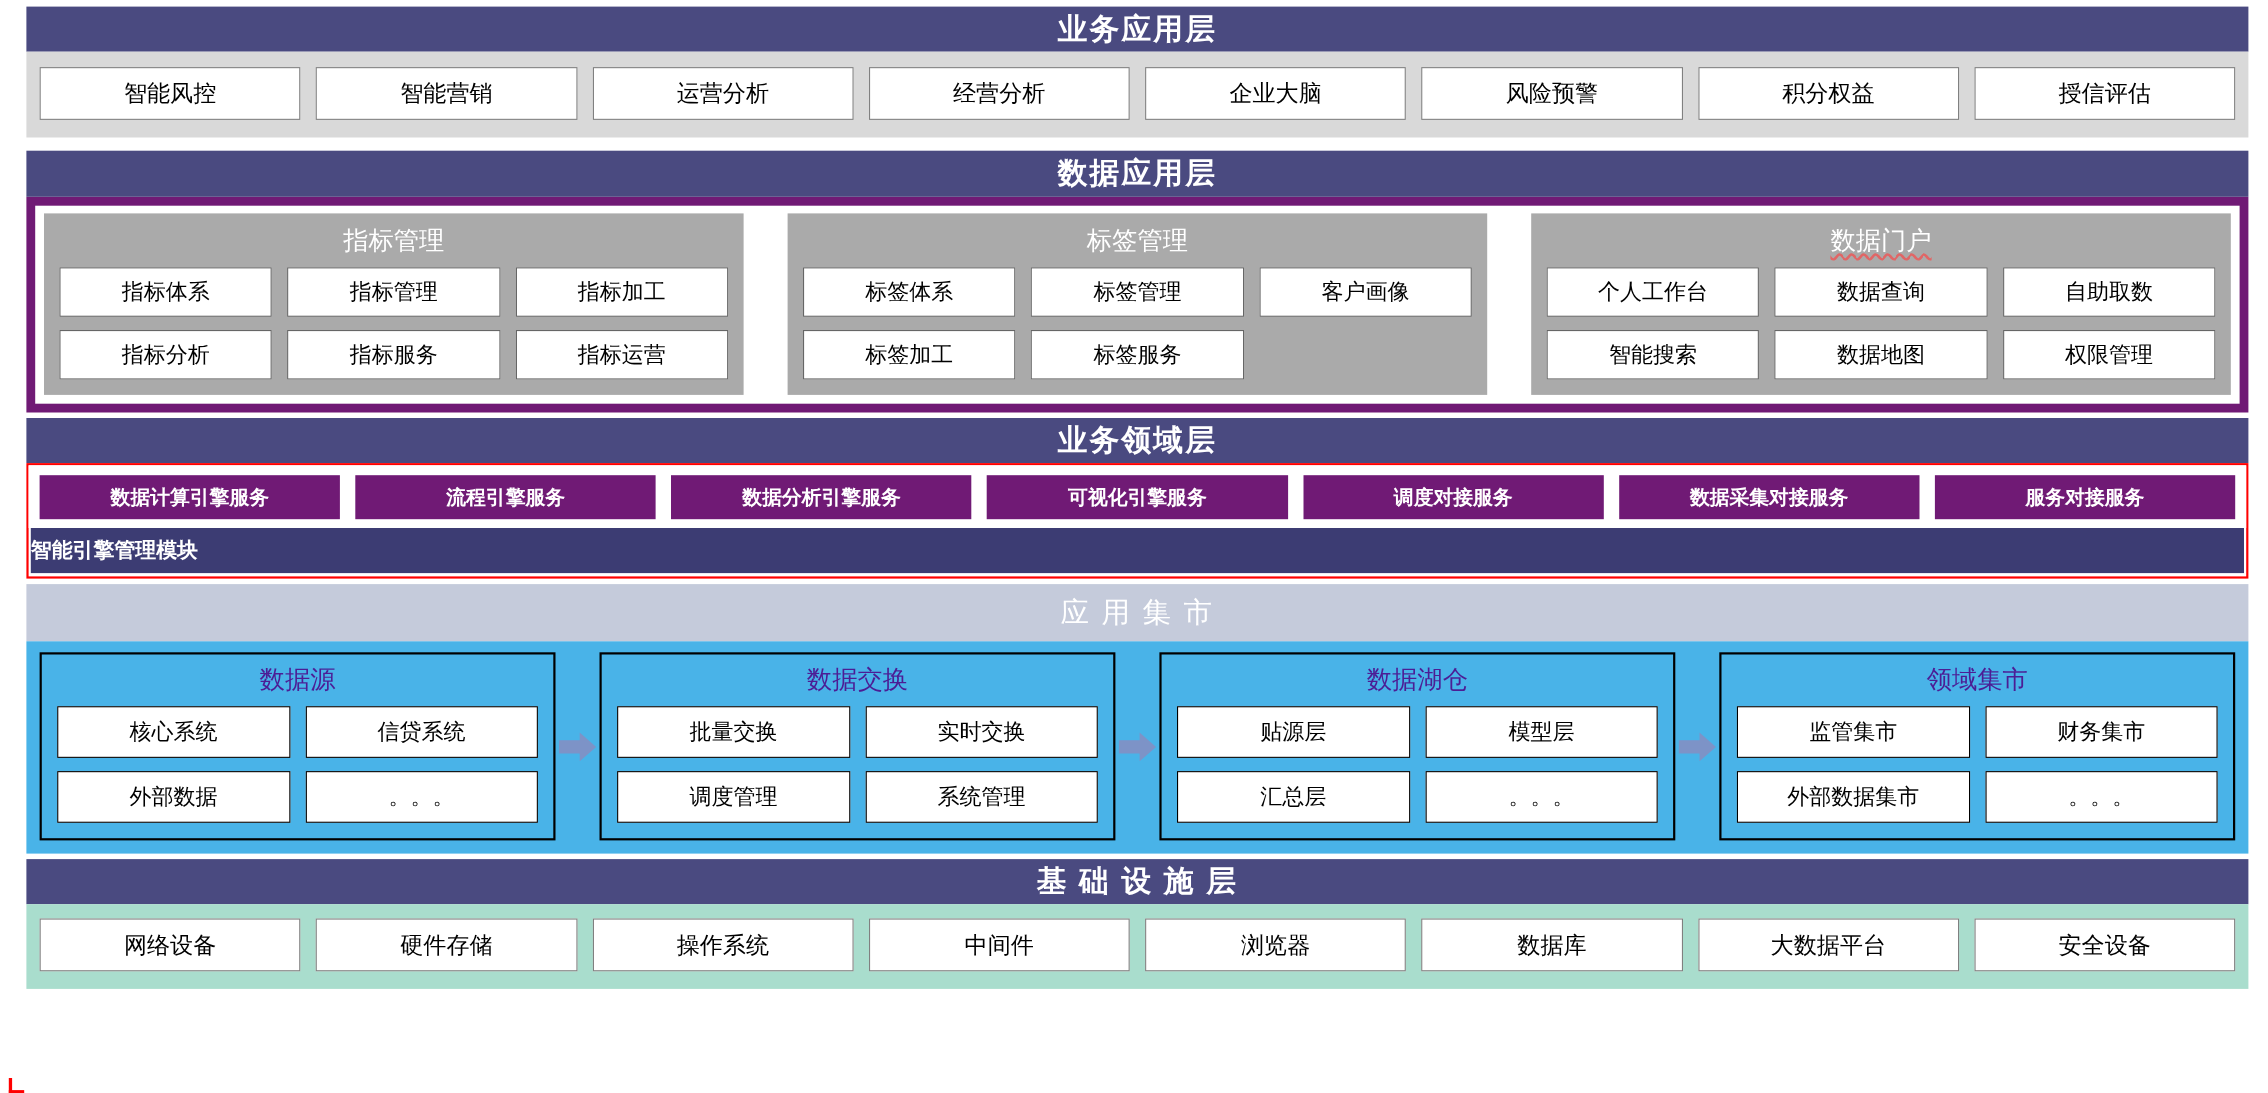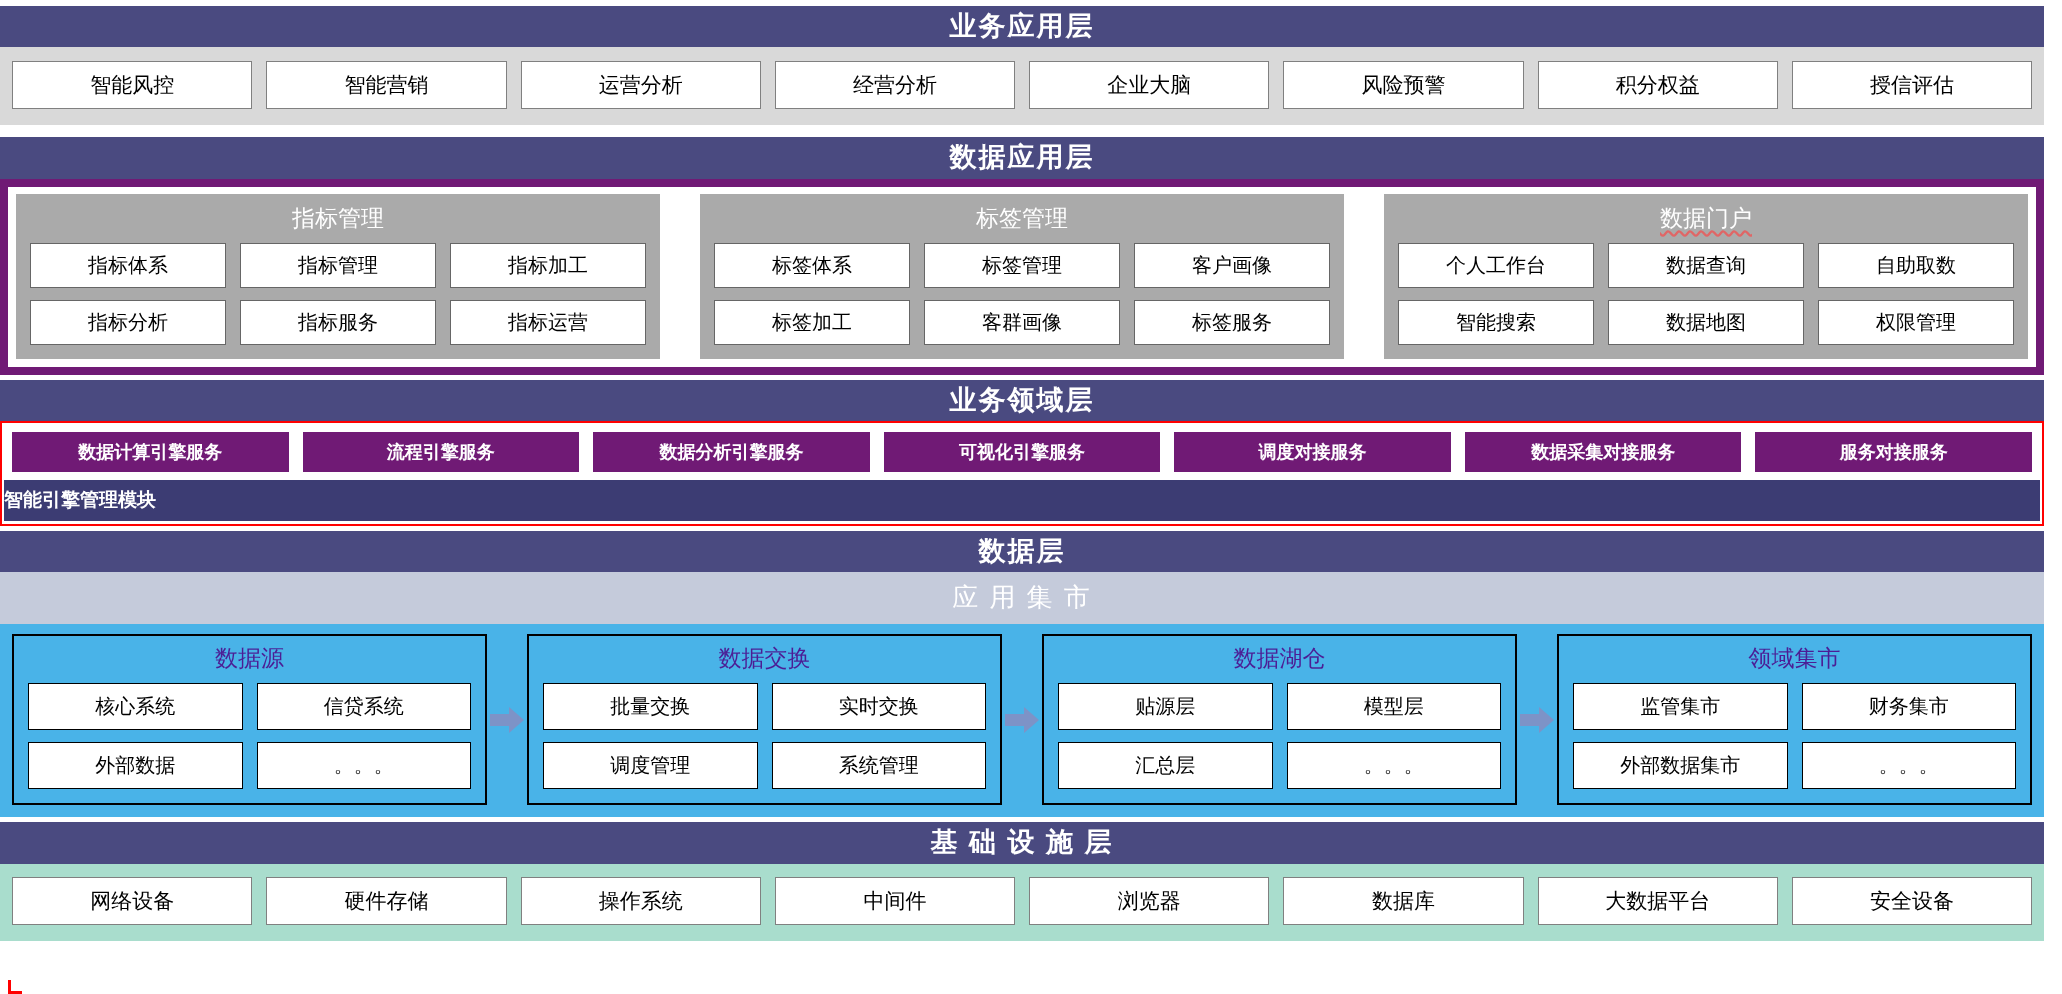--- a/index.html
+++ b/index.html
@@ -6,21 +6,21 @@
   html, body {
     margin: 0; padding: 0;
     width: 2062px; height: 994px;
     background: #ffffff;
     font-family: "Liberation Sans", sans-serif;
   }
   #root {
     width: 2062px;
     height: 994px;
     position: relative;
-    padding: 6px 18px 0 0;
+    padding: 6px 18px 0 24px;
     background: #ffffff;
   }
 
   
   .band-title {
     background: #4a4a80;
     color: #ffffff;
     font-size: 27px;
     font-weight: bold;
     text-align: center;
@@ -237,21 +237,20 @@
         </div>
       </div>
 
       <div class="gray-group">
         <div class="group-title">标签管理</div>
         <div class="grid3">
           <div class="cell">标签体系</div>
           <div class="cell">标签管理</div>
           <div class="cell">客户画像</div>
           <div class="cell">标签加工</div>
-          <div class="cell">客群画像</div>
           <div class="cell">标签服务</div>
         </div>
       </div>
 
       <div class="gray-group">
         <div class="group-title squiggle">数据门户</div>
         <div class="grid3">
           <div class="cell">个人工作台</div>
           <div class="cell">数据查询</div>
           <div class="cell">自助取数</div>
@@ -275,21 +274,20 @@
       <div class="engine">可视化引擎服务</div>
       <div class="engine">调度对接服务</div>
       <div class="engine">数据采集对接服务</div>
       <div class="engine">服务对接服务</div>
     </div>
     <div class="engine-manage">智能引擎管理模块</div>
   </div>
 
   <div class="gap-xs"></div>
 
-  <div class="band-title">数据层</div>
   <div class="market-title">应 用 集 市</div>
   <div class="blue-band">
 
     <div class="blue-group">
       <div class="blue-group-title">数据源</div>
       <div class="grid2">
         <div class="bcell">核心系统</div>
         <div class="bcell">信贷系统</div>
         <div class="bcell">外部数据</div>
         <div class="bcell">。。。</div>

